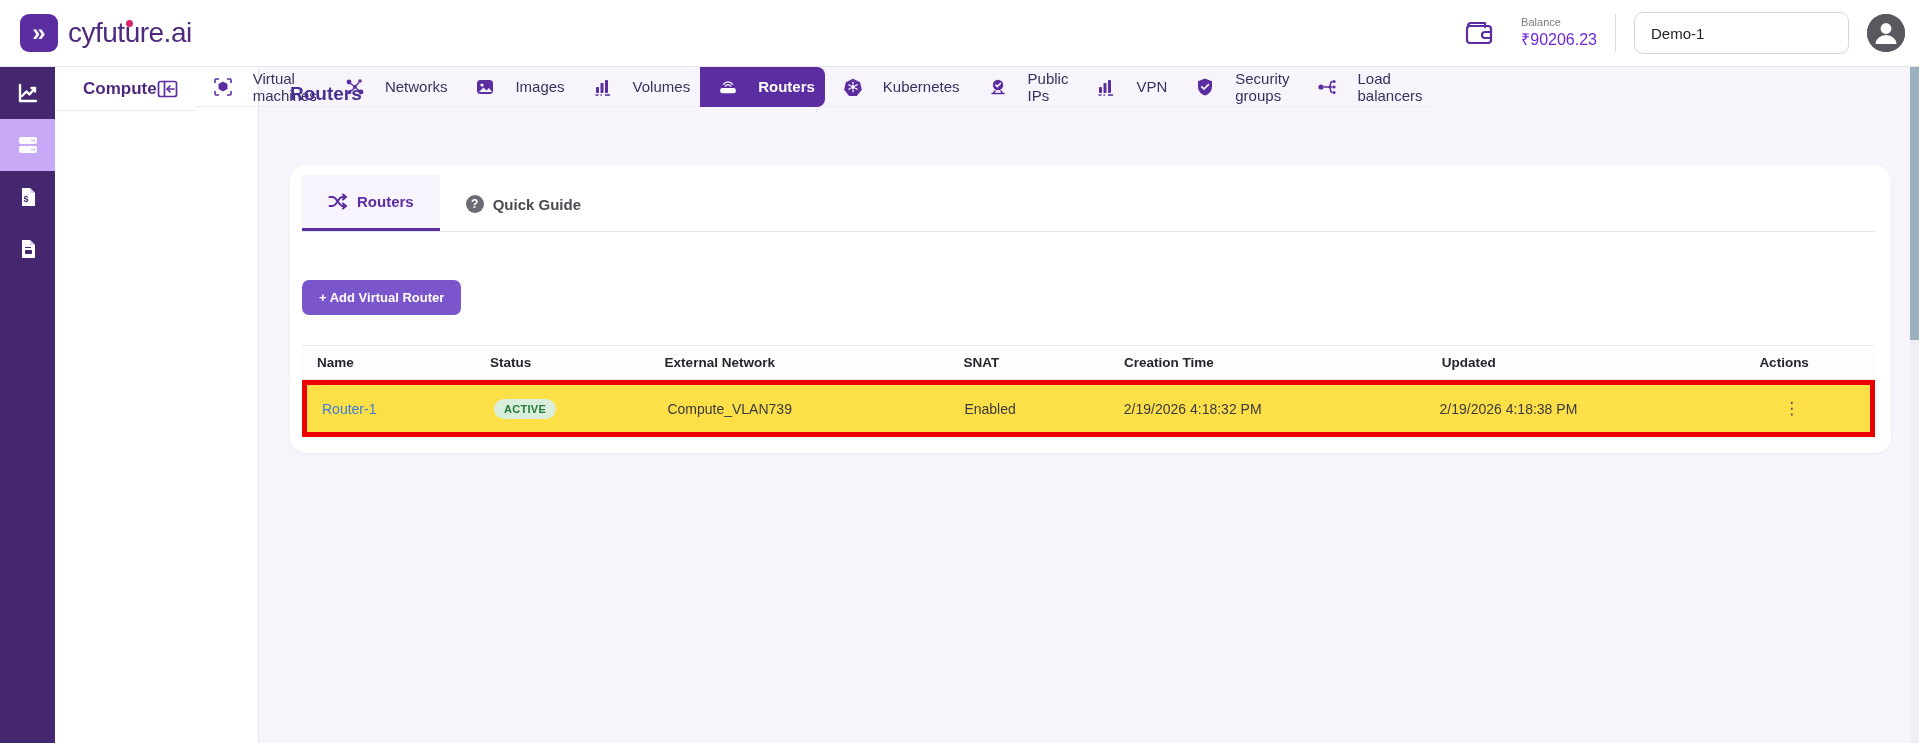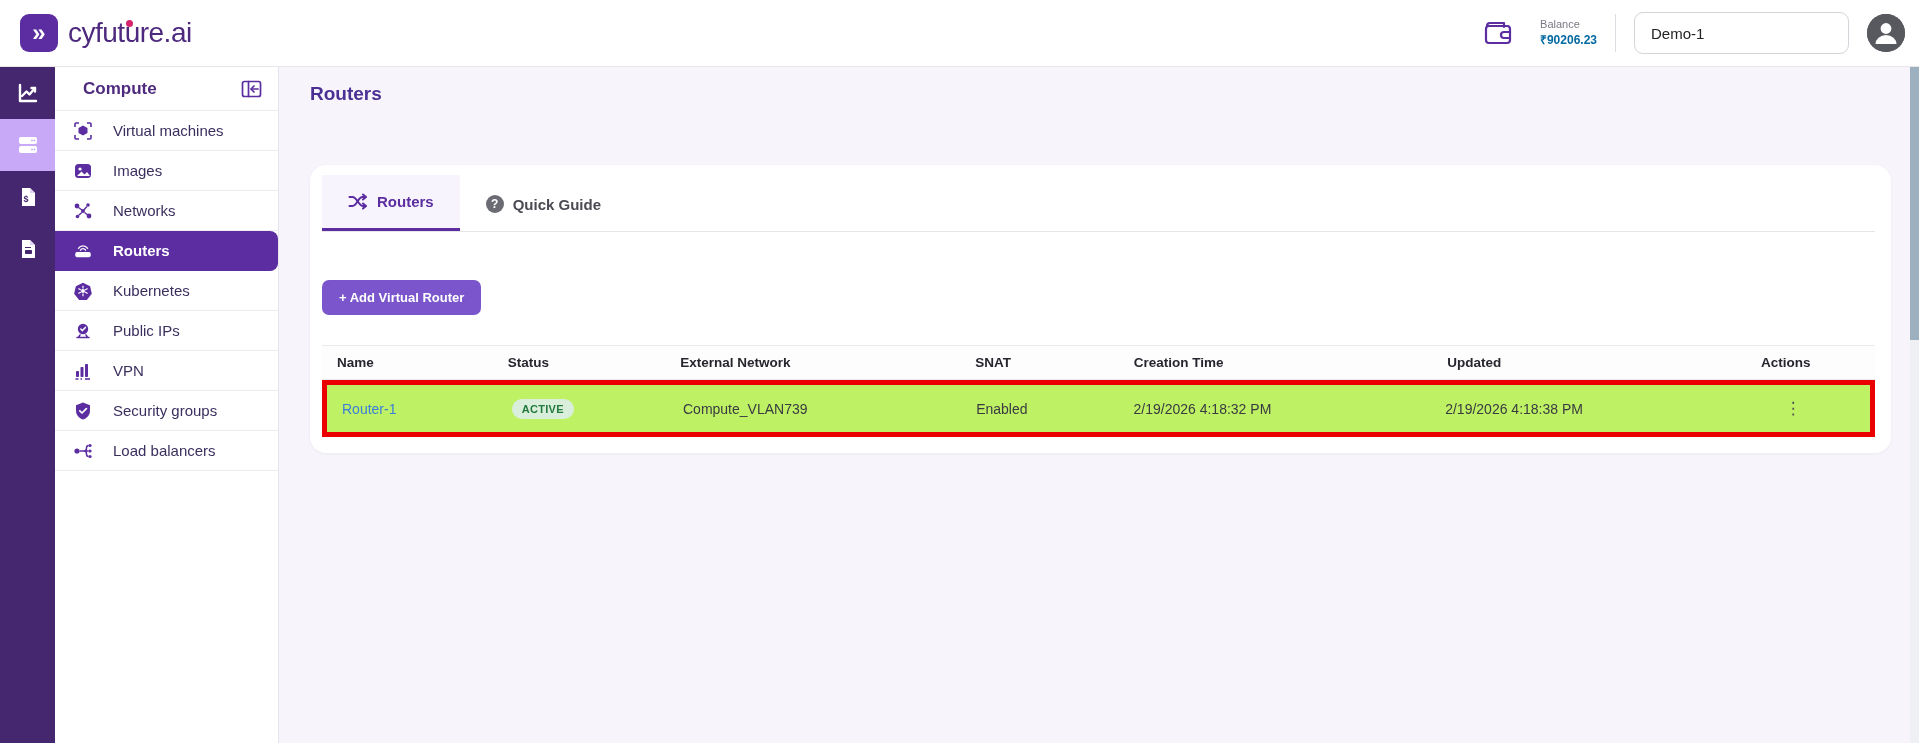--- a/index.html
+++ b/index.html
@@ -8,35 +8,35 @@
 
   
   .topbar { height:67px; background:#fff; border-bottom:1px solid #e7e7ea; display:flex; align-items:center; justify-content:space-between; padding:0 14px 0 20px; position:relative; z-index:5; }
   .brand { display:flex; align-items:center; gap:10px; }
   .brand-mark { width:38px; height:38px; border-radius:9px; background:#5b2da0; color:#fff; display:flex; align-items:center; justify-content:center; font-size:24px; font-weight:bold; }
   .brand-name { position:relative; font-size:28px; font-weight:400; color:#4e2a7e; letter-spacing:-0.5px; }
   .brand-dot { position:absolute; width:7px; height:7px; border-radius:50%; background:#d6246e; left:63%; top:-1px; }
   .top-right { display:flex; align-items:center; gap:18px; }
   .balance-wrap { display:flex; align-items:center; gap:27px; }
   .balance-label { font-size:11px; color:#7a7a85; line-height:1.1; }
-  .balance-amount { font-size:12px; font-weight:bold; color:#0369a1; }
+  .balance-amount { font-size:16px; font-weight:normal; color:#6d28d9; }
   .v-divider { width:1px; height:38px; background:#dcdce2; }
   .project-select { width:215px; height:42px; border:1px solid #d4d4da; border-radius:9px; display:flex; align-items:center; padding:0 16px; font-size:15px; color:#222; background:#fff; }
   .avatar { width:38px; height:38px; border-radius:50%; background:#58585f; display:flex; align-items:center; justify-content:center; }
 
   
   .shell { display:flex; height:676px; }
 
   
   .rail { width:55px; background:#44276e; display:flex; flex-direction:column; }
   .rail-slot { height:52px; display:flex; align-items:center; justify-content:center; }
   .rail-slot.active { background:#c8a9f7; }
 
   
-  .sidenav { width:224px; background:#fff; border-right:1px solid #e6e4ee; display:flex; flex-direction:column; }
+  .sidenav { width:204px; background:#fff; border-right:1px solid #e6e4ee; display:flex; flex-direction:row; }
   .sidenav-head { height:44px; display:flex; align-items:center; justify-content:space-between; padding:0 16px 0 28px; border-bottom:1px solid #ededf1; }
   .sidenav-title { font-size:17px; font-weight:600; color:#4e2a7e; }
   .collapse-btn { width:22px; height:20px; display:flex; align-items:center; justify-content:center; cursor:pointer; }
   .nav-item { height:40px; display:flex; align-items:center; gap:20px; padding:0 10px 0 18px; border-bottom:1px solid #ededf1; color:#3b2f5e; font-size:15px; cursor:pointer; }
   .nav-item .ico { width:20px; height:20px; display:flex; align-items:center; justify-content:center; color:#5b2da0; }
   .nav-item.selected { background:#5b2da0; color:#fff; border-bottom-color:#5b2da0; border-radius:0 8px 8px 0; font-weight:600; }
   .nav-item.selected .ico { color:#fff; }
 
   
   .main { flex:1; position:relative; padding:12px 28px 0 31px; }
@@ -49,21 +49,21 @@
   .q-circle { width:18px; height:18px; border-radius:50%; background:#6b6b73; color:#fff; font-size:12px; font-weight:bold; display:flex; align-items:center; justify-content:center; }
 
   .btn-row { display:flex; justify-content:flex-start; margin-top:48px; padding-right:2px; }
   .add-btn { background:#7a55cb; color:#fff; border:none; border-radius:7px; font-size:13px; font-weight:bold; padding:10px 17px; cursor:pointer; font-family:inherit; }
 
   .table-wrap { margin-top:30px; }
   .tbl-grid { display:grid; grid-template-columns: 11% 11.1% 19% 10.2% 20.2% 20.2% 8.3%; align-items:center; }
   .thead { border-top:1px solid #ebebee; border-bottom:1px solid #ebebee; background:#fdfdfe; }
   .th { font-size:13.5px; font-weight:bold; color:#26262e; padding:9px 4px 9px 15px; }
   .row-highlight { border:5px solid #ea0000; }
-  .trow { min-height:47px; background:#bef264; }
+  .trow { min-height:47px; background:#fde047; }
   .td { font-size:14px; color:#3a3a42; padding:6px 4px 6px 15px; }
   .link { color:#3b7dd8; cursor:pointer; }
   .badge { display:inline-block; background:#d9efdc; color:#237a3c; font-size:11px; font-weight:bold; letter-spacing:0.3px; border-radius:11px; padding:4px 10px; }
   .kebab { font-size:17px; color:#555; letter-spacing:0; line-height:1; padding-left:28px; cursor:pointer; }
 
   
   .scrollbar { position:fixed; right:0; top:0; width:9px; height:743px; background:#eef0f3; }
   .scroll-thumb { width:9px; height:340px; background:#9cb0bf; }
 
   svg { display:block; }
@@ -166,50 +166,62 @@
     </div>
 
     <div class="nav-item">
       <span class="ico">
         <svg width="20" height="20" viewBox="0 0 20 20" fill="none" stroke="currentColor" stroke-width="1.6" stroke-linejoin="round">
           <path d="M2 6 V3 a1 1 0 0 1 1-1 h3 M14 2 h3 a1 1 0 0 1 1 1 v3 M18 14 v3 a1 1 0 0 1-1 1 h-3 M6 18 H3 a1 1 0 0 1-1-1 v-3"></path>
           <path d="M10 4.5 l4.5 2.5 v5 L10 14.5 5.5 12 v-5 z" fill="currentColor" stroke="none"></path>
         </svg>
       </span>
       <span>Virtual machines</span>
-    </div>
-
-    <div class="nav-item">
-      <span class="ico">
-        <svg width="20" height="20" viewBox="0 0 20 20">
-          <rect x="2" y="3" width="16" height="14" rx="3.5" fill="currentColor"></rect>
-          <circle cx="7" cy="8" r="1.6" fill="#fff"></circle>
-          <path d="M4 15 l4.5-4.5 3 3 2.5-2.5 3 4 z" fill="#fff"></path>
-        </svg>
-      </span>
-      <span>Images</span>
     </div>
 
     <div class="nav-item">
       <span class="ico">
         <svg width="20" height="20" viewBox="0 0 20 20" fill="currentColor">
           <circle cx="4" cy="5" r="2.4"></circle>
             <circle cx="15" cy="4" r="1.8"></circle>
             <circle cx="10" cy="10" r="2"></circle>
           <circle cx="4.5" cy="15.5" r="1.8"></circle>
             <circle cx="16" cy="15" r="2.4"></circle>
           <line x1="5.5" y1="6.5" x2="9" y2="9" stroke="currentColor" stroke-width="1.4"></line>
           <line x1="14" y1="5.5" x2="11" y2="8.8" stroke="currentColor" stroke-width="1.4"></line>
           <line x1="11.5" y1="11.5" x2="14.5" y2="13.8" stroke="currentColor" stroke-width="1.4"></line>
           <line x1="8.8" y1="11.5" x2="5.8" y2="14.2" stroke="currentColor" stroke-width="1.4"></line>
         </svg>
       </span>
       <span>Networks</span>
     </div>
 
+    <div class="nav-item">
+      <span class="ico">
+        <svg width="20" height="20" viewBox="0 0 20 20">
+          <rect x="2" y="3" width="16" height="14" rx="3.5" fill="currentColor"></rect>
+          <circle cx="7" cy="8" r="1.6" fill="#fff"></circle>
+          <path d="M4 15 l4.5-4.5 3 3 2.5-2.5 3 4 z" fill="#fff"></path>
+        </svg>
+      </span>
+      <span>Images</span>
+    </div>
+
+    <div class="nav-item">
+      <span class="ico">
+        <svg width="20" height="20" viewBox="0 0 20 20" fill="currentColor">
+          <rect x="3" y="10" width="3" height="6" rx="0.8"></rect>
+          <rect x="7.5" y="6" width="3" height="10" rx="0.8"></rect>
+          <rect x="12" y="3" width="3" height="13" rx="0.8"></rect>
+          <line x1="2.5" y1="18" x2="9" y2="18" stroke="currentColor" stroke-width="1.6" stroke-dasharray="3 2"></line>
+          <line x1="12" y1="18" x2="17" y2="18" stroke="currentColor" stroke-width="1.6"></line>
+        </svg>
+      </span>
+      <span>Volumes</span>
+    </div>
 
     <div class="nav-item selected">
       <span class="ico">
         <svg width="22" height="20" viewBox="0 0 22 20" fill="none" stroke="currentColor" stroke-width="1.5" stroke-linecap="round">
           <path d="M6 7 a6 6 0 0 1 10 0"></path>
           <path d="M8.2 9 a3.2 3.2 0 0 1 5.6 0"></path>
           <rect x="2.5" y="11" width="17" height="6" rx="2" fill="currentColor" stroke="none"></rect>
           <circle cx="13" cy="14" r="0.8" fill="#5b2da0"></circle>
             <circle cx="15.3" cy="14" r="0.8" fill="#5b2da0"></circle>
             <circle cx="17.3" cy="14" r="0.8" fill="#5b2da0"></circle>

